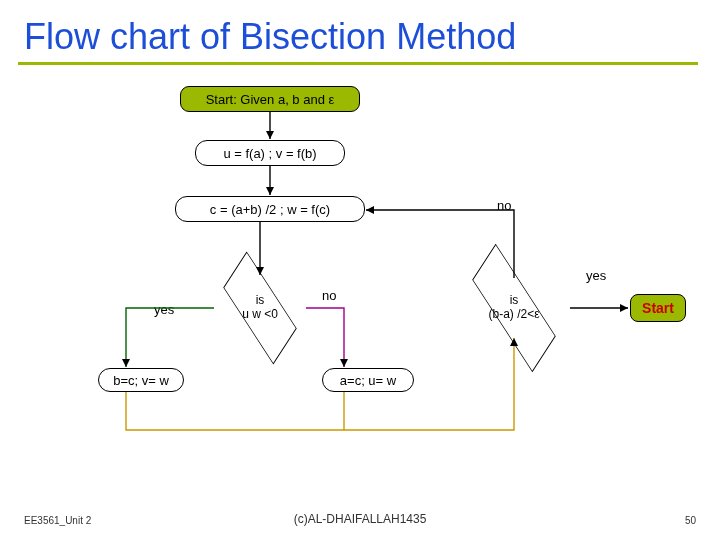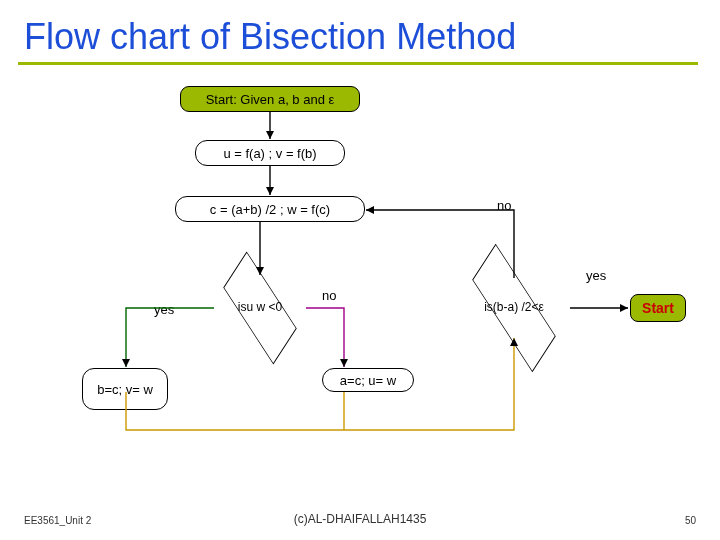--- a/index.html
+++ b/index.html
@@ -3,21 +3,21 @@
 <meta charset="utf-8">
 <style>
   * { box-sizing: border-box; }
   body { margin: 0; font-family: Arial, sans-serif; background: #fff; width: 720px; height: 540px; position: relative; overflow: hidden; }
   .title { position: absolute; top: 16px; left: 24px; font-size: 36px; color: #1d4ed8; }
   .title-rule { position: absolute; top: 62px; left: 18px; width: 680px; height: 3px; background: #9ab900; }
   .box { position: absolute; background: #fff; border: 1.5px solid #000; border-radius: 12px; text-align: center; display: flex; align-items: center; justify-content: center; font-size: 13px; padding: 4px 8px; }
   .start-box { background: #9ab900; border-radius: 9px; }
   .diamond { position: absolute; width: 90px; height: 56px; }
   .diamond-shape { width: 100%; height: 100%; background: #fff; border: 1.5px solid #000; transform: rotate(45deg) skew(12deg,12deg) scaleY(0.75); }
-  .diamond-text { position: absolute; inset: 0; display: flex; flex-direction: row; align-items: center; justify-content: center; font-size: 12px; line-height: 1.15; }
+  .diamond-text { position: absolute; inset: 0; display: flex; flex-direction: column; align-items: center; justify-content: center; font-size: 12px; line-height: 1.15; }
   .stop-box { position: absolute; background: #9ab900; border: 1.5px solid #000; border-radius: 8px; color: #c00; font-weight: bold; font-size: 14px; display: flex; align-items: center; justify-content: center; }
   .lbl { position: absolute; font-size: 13px; }
   .footer-l { position: absolute; bottom: 14px; left: 24px; font-size: 10px; color: #333; }
   .footer-c { position: absolute; bottom: 14px; left: 50%; transform: translateX(-50%); font-size: 12px; color: #333; }
   .footer-r { position: absolute; bottom: 14px; right: 24px; font-size: 10px; color: #333; }
   svg.arrows { position: absolute; top: 0; left: 0; width: 720px; height: 540px; pointer-events: none; }
 </style>
 </head>
 <body>
 
@@ -37,21 +37,21 @@
 </div>
 
 <div class="diamond" style="left:460px; top:280px; width:108px; height:56px;">
   <div class="diamond-shape"></div>
   <div class="diamond-text">
     <span>is</span>
     <span>(b-a) /2&lt;ε</span>
   </div>
 </div>
 
-<div class="box" style="left:82px; top:368px; width:86px; height:42px;">b=c; v= w</div>
+<div class="box" style="left:98px; top:368px; width:86px; height:24px;">b=c; v= w</div>
 <div class="box" style="left:298px; top:368px; width:92px; height:24px;margin-left:24px;">a=c; u= w</div>
 
 <div class="stop-box" style="left:630px; top:294px; width:56px; height:28px;">Start</div>
 
 <span class="lbl" style="left:154px; top:302px;">yes</span>
 <span class="lbl" style="left:322px; top:288px;">no</span>
 <span class="lbl" style="left:497px; top:198px;">no</span>
 <span class="lbl" style="left:586px; top:268px;">yes</span>
 
 <svg class="arrows">

